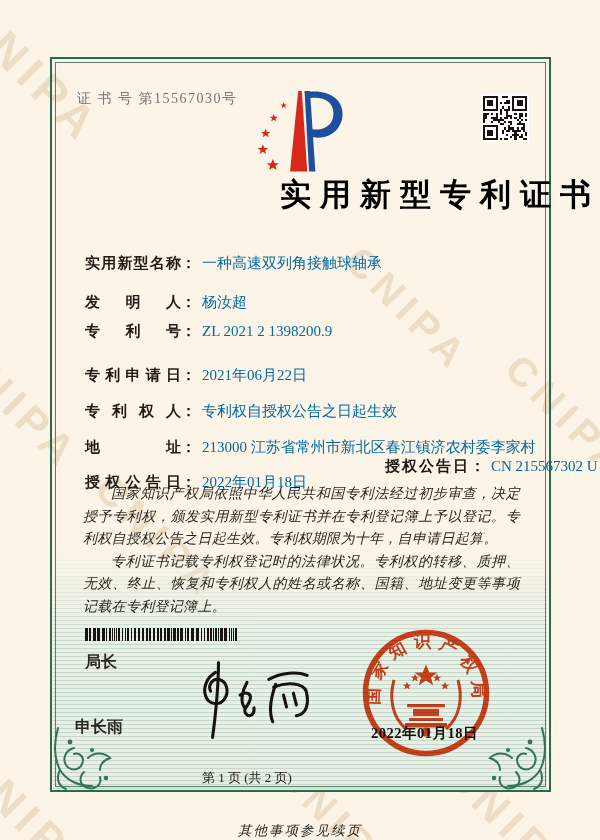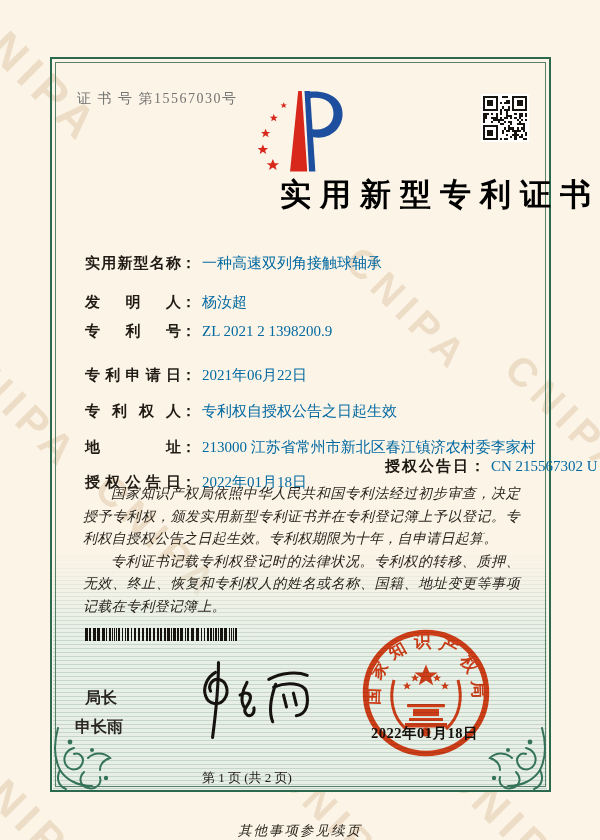--- a/index.html
+++ b/index.html
@@ -53,21 +53,21 @@
   .fvalue{color:#0369a1;}
   .row-grant2{position:absolute;left:300px;top:0;}
   .g2label{font-weight:700;letter-spacing:2px;}
   .paras{
     position:absolute;left:83px;top:483px;width:437px;
     font-size:14px;line-height:22.5px;font-style:italic;color:#241f18;
     letter-spacing:0.3px;text-align:justify;
   }
   .paras p{margin:0;text-indent:2em;}
   .barcode{position:absolute;left:85px;top:627px;width:156px;height:13px;}
-  .sig-title{position:absolute;left:85px;top:688px;font-family:"Liberation Sans","DejaVu Sans",sans-serif;font-size:16px;font-weight:700;color:#2a2620;}
+  .sig-title{position:absolute;left:85px;top:652px;font-family:"Liberation Sans","DejaVu Sans",sans-serif;font-size:16px;font-weight:700;color:#2a2620;}
   .sig-name{position:absolute;left:75px;top:717px;font-family:"Liberation Sans","DejaVu Sans",sans-serif;font-size:16px;font-weight:700;color:#2a2620;}
   .signature{position:absolute;left:182px;top:658px;width:138px;height:88px;}
   .seal{position:absolute;left:361px;top:628px;width:130px;height:130px;mix-blend-mode:multiply;opacity:.96;}
   .seal-date{
     position:absolute;left:371px;top:724px;font-size:14.5px;letter-spacing:0.5px;
     color:#14110d;font-weight:700;white-space:nowrap;
   }
   .page-info{position:absolute;left:50px;top:769px;width:394px;text-align:center;font-size:13px;color:#242019;}
   .note{
     position:absolute;left:0;top:803px;width:100%;text-align:center;

